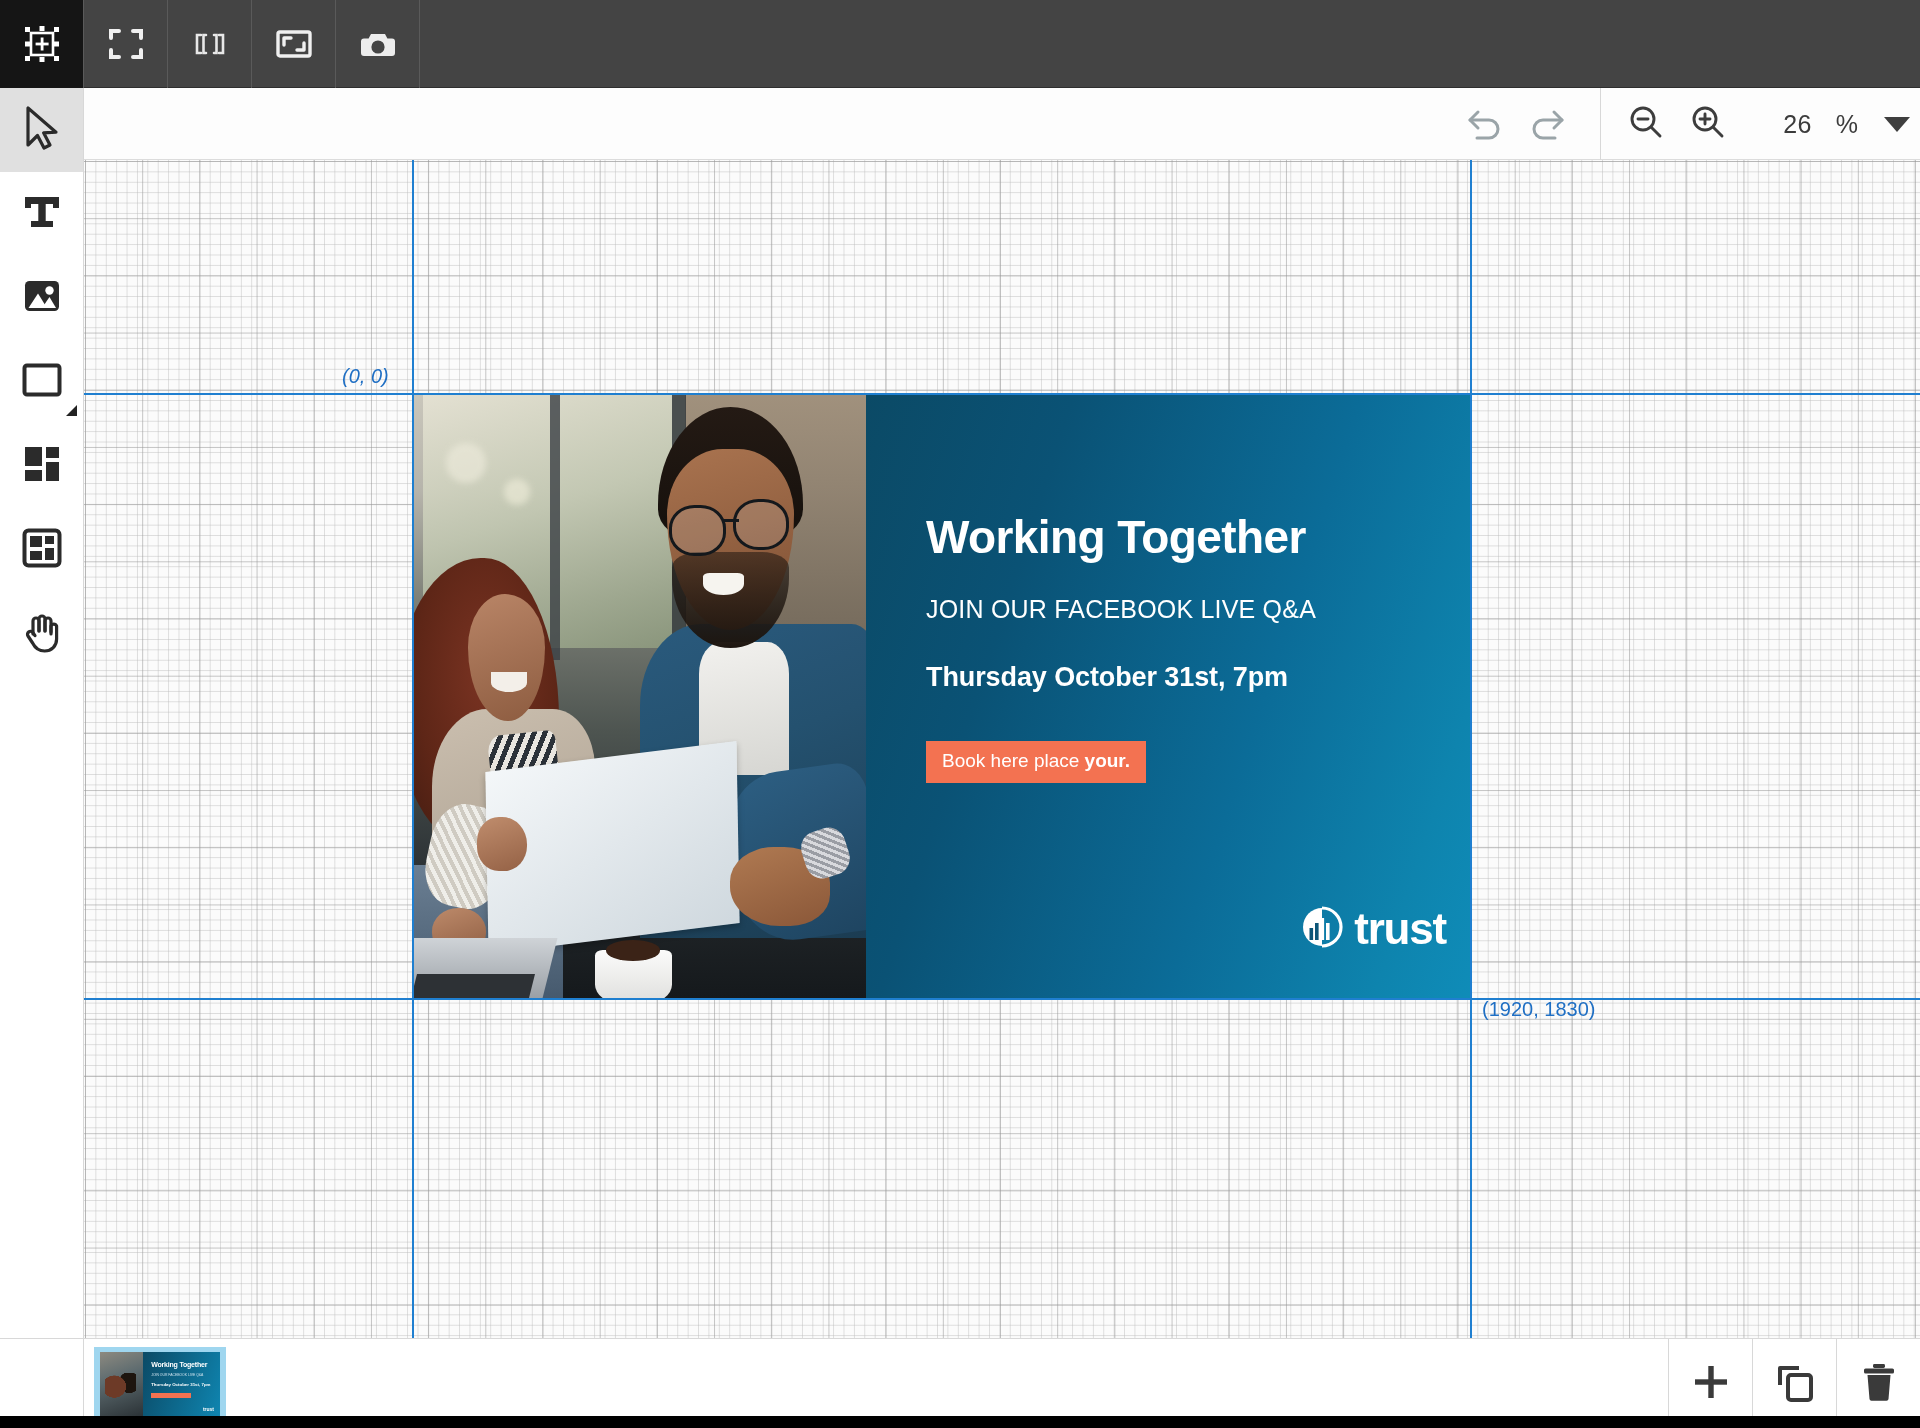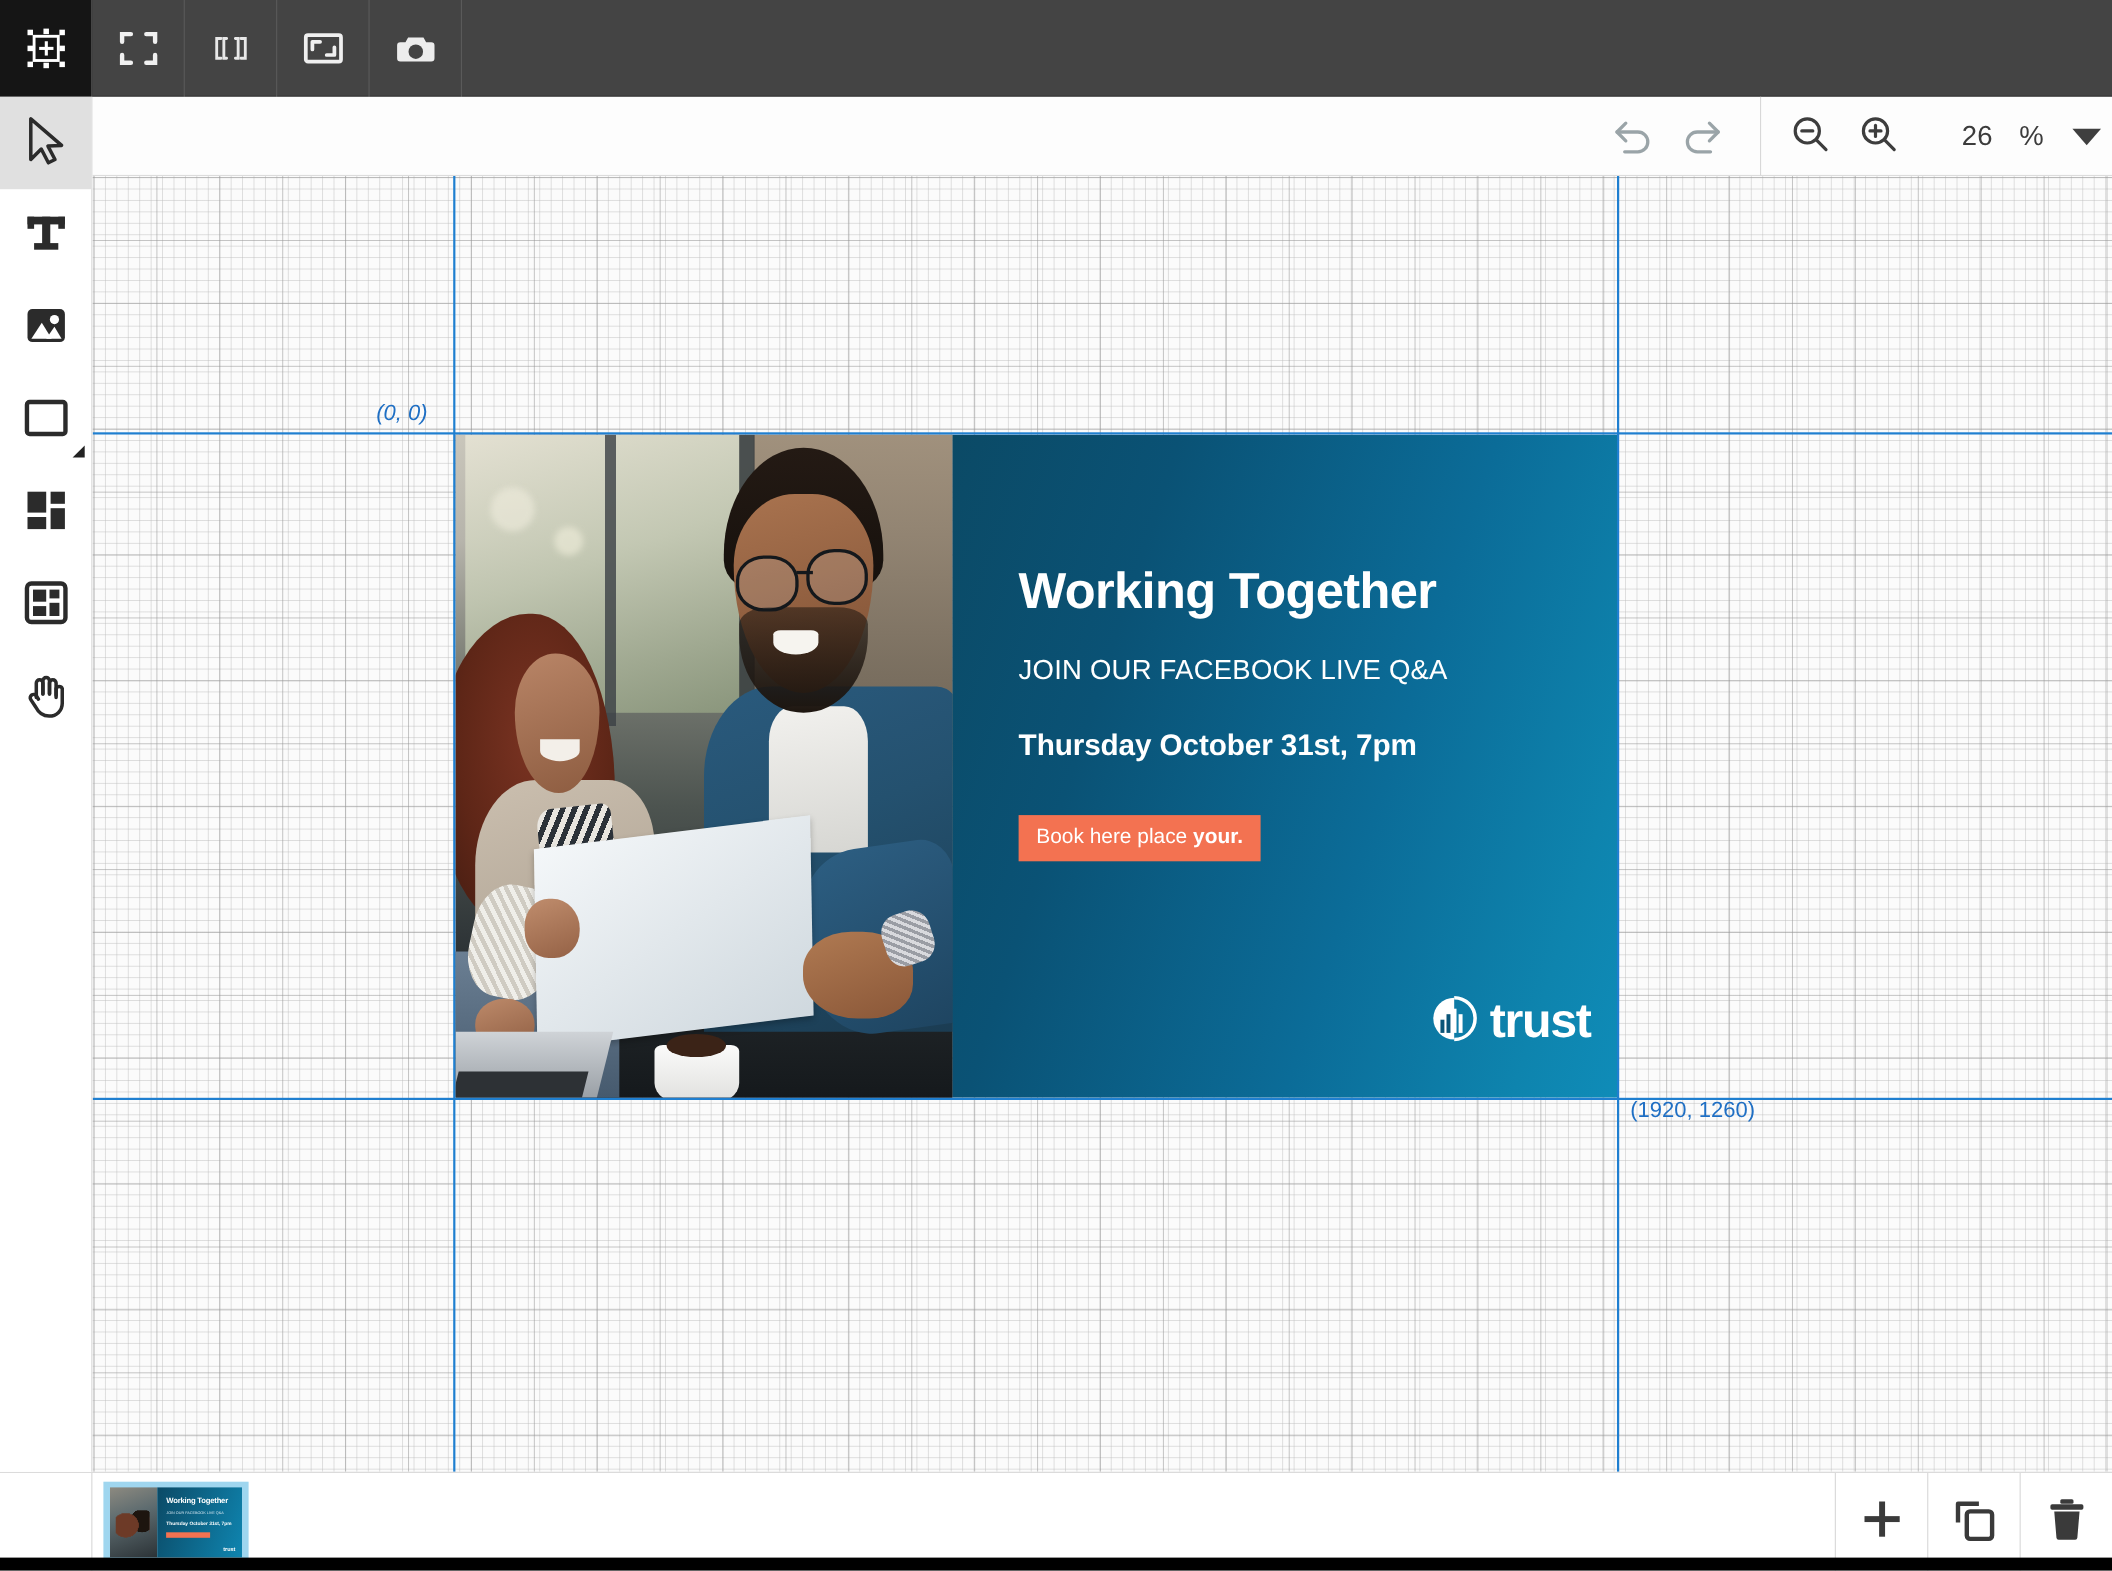--- a/index.html
+++ b/index.html
@@ -642,21 +642,21 @@
       </div>
 
       <div id="canvas-area">
 
         <div class="guide-v" style="left:328px;"></div>
         <div class="guide-v" style="left:1386px;"></div>
         <div class="guide-h" style="top:233px;"></div>
         <div class="guide-h" style="top:838px;"></div>
 
         <div class="coord-label" style="left:258px; top:205px;font-style:italic;">(0, 0)</div>
-        <div class="coord-label" style="left:1398px; top:838px;">(1920, 1260)</div>
+        <div class="coord-label" style="left:1398px; top:838px;">(1920, 1830)</div>
 
         <div id="artboard" style="left:330px; top:235px; width:1056px; height:603px;">
 
           <div id="banner-photo">
             <div class="ph" id="ph-bgwall"></div>
             <div class="ph" id="ph-woodwall"></div>
             <div class="ph" id="ph-window"></div>
             <div class="ph" id="ph-mullion1"></div>
             <div class="ph" id="ph-mullion2"></div>
             <div class="ph" id="ph-bokeh1"></div>

